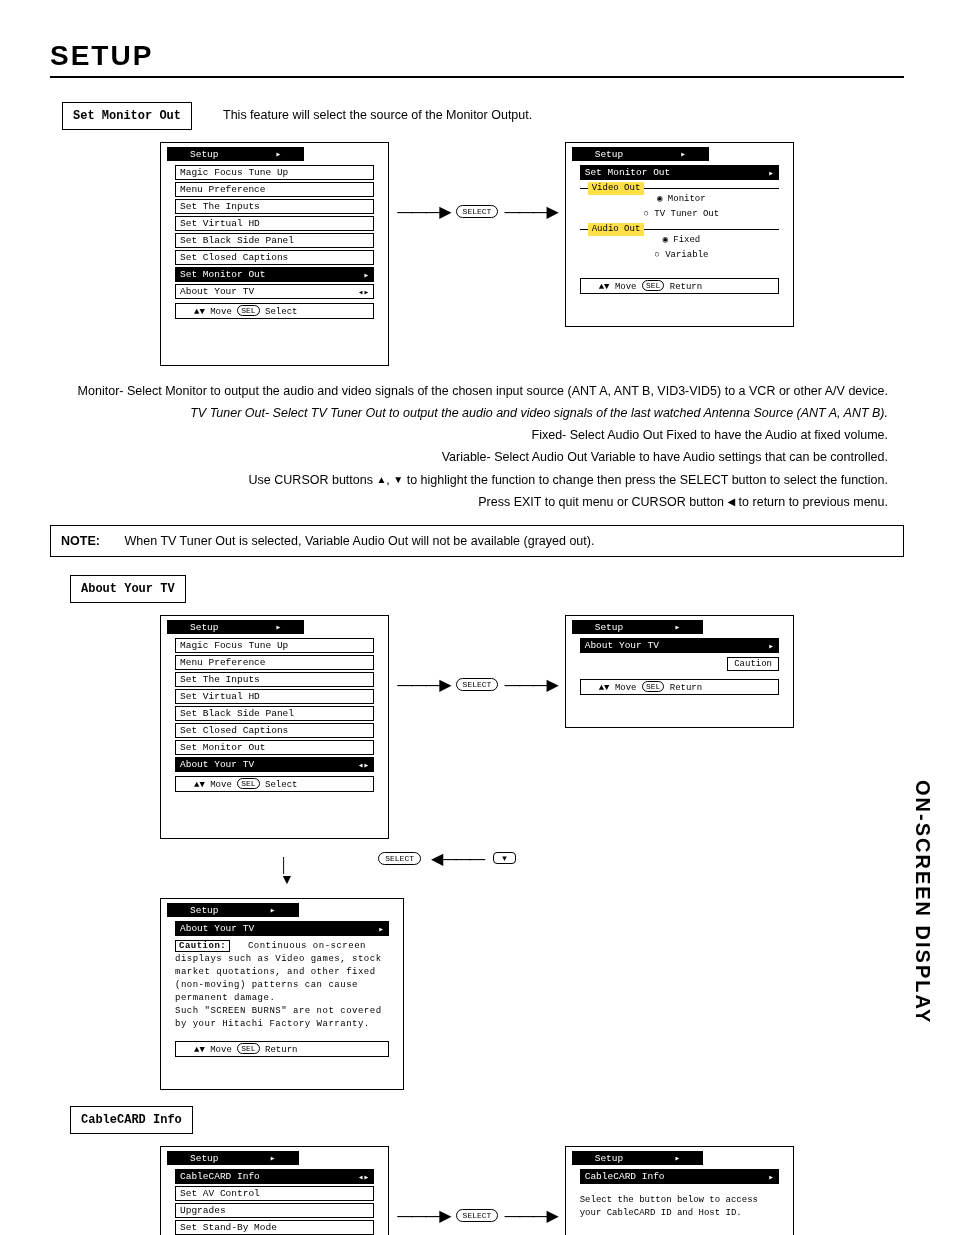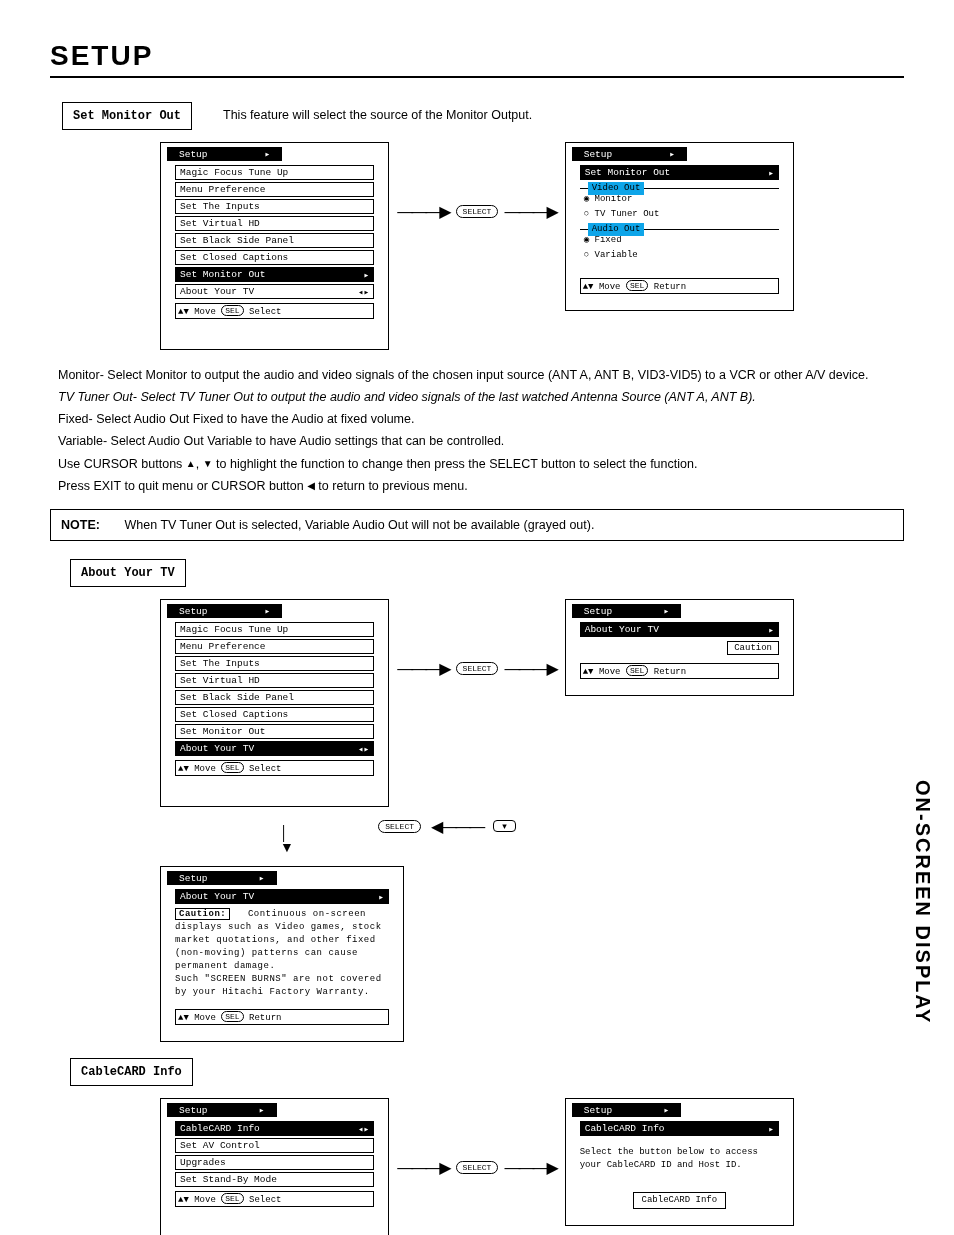--- a/index.html
+++ b/index.html
@@ -58,60 +58,60 @@
     width: 270px;
     font-family: "Courier New", monospace;
     font-size: 9.5px;
     padding-bottom: 16px;
   }
   .menu-box.tall { padding-bottom: 30px; }
   .menu-tab {
     background: #000;
     color: #fff;
     display: inline-block;
-    padding: 1px 12px;
+    padding: 1px 23px;
     margin: 4px 8px 2px 6px;
     font-size: 9.5px;
     position: relative;
   }
   .menu-item {
     border: 1px solid #000;
     margin: 2px 14px 0 14px;
     padding: 1px 4px;
     position: relative;
   }
   .menu-item.highlight {
     background: #000;
     color: #fff;
   }
   .menu-status {
-    margin: 4px 14px 0 14px;
-    padding: 1px 2px;
+    margin: 4px 14px 16px 14px;
+    padding: 1px 18px;
     font-size: 9px;
   }
   .menu-status.boxed { border:1px solid #000; }
   .menu-body {
     margin: 4px 14px 0 14px;
     font-size: 9px;
     line-height: 1.45;
   }
   .menu-body .group-line {
     border-top: 1px solid #000;
     position: relative;
     margin: 8px 0 4px 0;
   }
   .menu-body .group-label {
     position: absolute;
     top: -7px;
     left: 8px;
-    background: #0ea5e9;
+    background: #fde047;
     padding: 0 4px;
     font-size: 9px;
   }
-  .radio-row { margin: 2px 0 2px 4px; }
+  .radio-row { margin: 2px 0 2px 4px; text-align: center; }
   .select-pill {
     border: 1px solid #000;
     border-radius: 8px;
     padding: 1px 6px;
     font-size: 8px;
     font-family: "Courier New", monospace;
     display: inline-block;
   }
   .arrow-conn {
     display: flex;
@@ -120,21 +120,22 @@
     gap: 6px;
   }
   .arrow-line {
     font-size: 16px;
     letter-spacing: -2px;
     white-space: nowrap;
   }
   .body-text {
     font-size: 12.5px;
     line-height: 1.45;
-    margin: 4px 8px;
+    margin: 4px 16px;
+    text-align: right;
   }
   .hang { padding-left: 60px; text-indent: -60px; }
   .hang-wide { padding-left: 92px; text-indent: -92px; font-style: italic; }
   .tri { font-size: 10px; vertical-align: 1px; }
   .note-box {
     border: 1px solid #000;
     padding: 8px 10px;
     margin: 14px 0 18px 0;
     font-size: 12.5px;
   }

